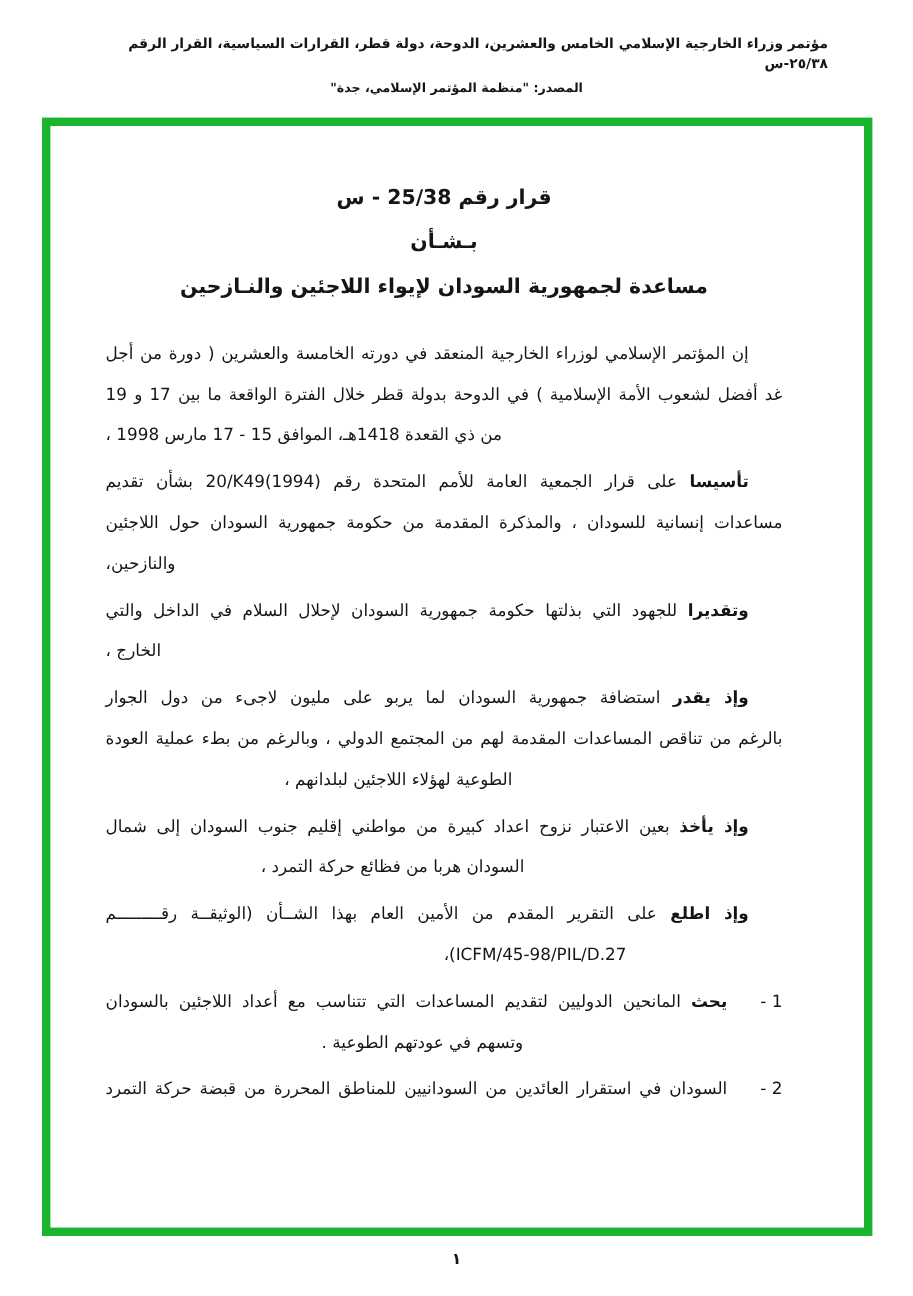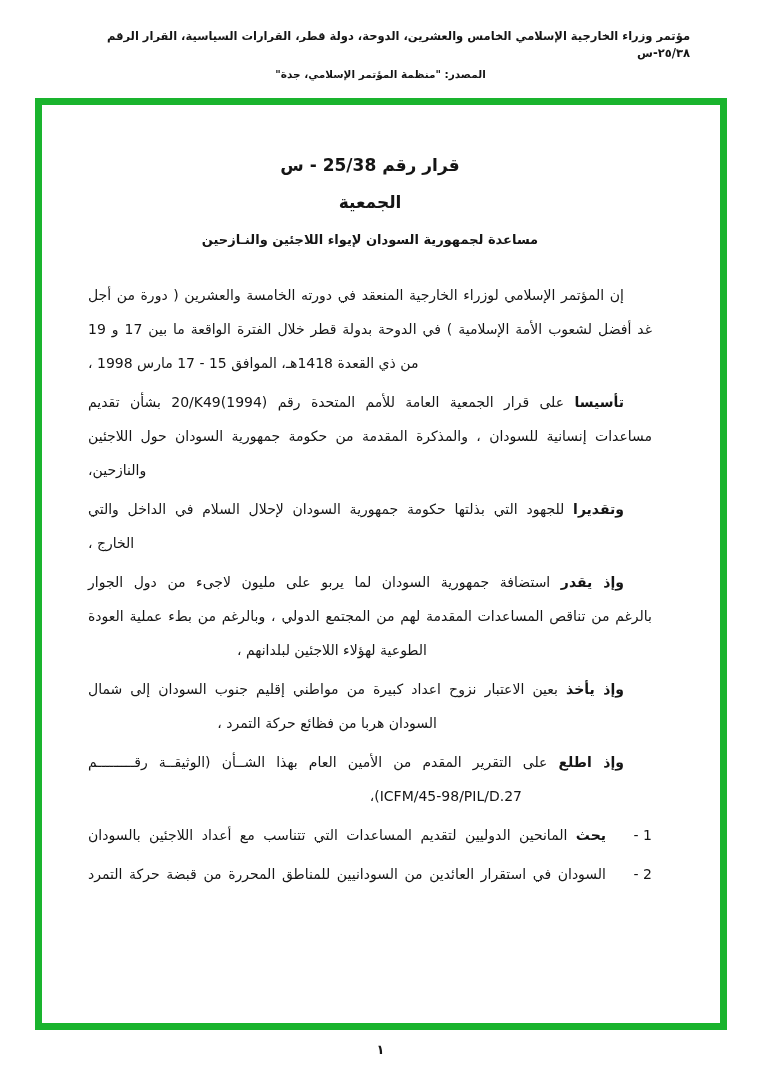--- a/index.html
+++ b/index.html
@@ -12,21 +12,21 @@
     direction:rtl;text-align:right;font-weight:bold;font-size:11.5px;line-height:17px;
   }
   .header .src{text-align:center;font-size:10.5px;margin-top:4px;}
   .frame{
     position:absolute;left:35px;top:98px;width:678px;height:918px;
     border:7px solid #7f1d1d;background:#ffffff;box-sizing:content-box;
     padding:0;
   }
   .frame-inner{padding:42px 68px 0 46px;}
   .title{direction:rtl;text-align:center;font-weight:bold;font-size:17px;line-height:37px;}
-  .title .t3{font-size:13px;}
+  .title .t3{font-size:17px;}
   .body-text{margin-top:20px;}
   .para{margin-bottom:5px;direction:rtl;}
   .line{font-size:14px;line-height:34px;direction:rtl;}
   .line-j{text-align:justify;text-align-last:justify;}
   .line-l{text-align:left;}
   .line-r{text-align:right;}
   .first{text-indent:28px;}
   .b{font-weight:bold;}
   .item{display:flex;margin-bottom:5px;direction:rtl;}
   .num{flex:none;width:46px;font-size:14px;line-height:34px;text-align:right;direction:rtl;}
@@ -41,21 +41,21 @@
 
 <div class="header">
   <div>مؤتمر وزراء الخارجية الإسلامي الخامس والعشرين، الدوحة، دولة قطر، القرارات السياسية، القرار الرقم ٢٥/٣٨-س</div>
   <div class="src">المصدر:  "منظمة المؤتمر الإسلامي، جدة"</div>
 </div>
 
 <div class="frame" style="border-color: rgb(26, 180, 46);">
   <div class="frame-inner">
     <div class="title">
       <div>قرار رقم 25/38 - س</div>
-      <div>الجمعية</div>
+      <div>بـشـأن</div>
       <div class="t3">مساعدة لجمهورية السودان لإيواء اللاجئين والنـازحين</div>
     </div>
     <div class="body-text">
         <div class="para">
           <div class="line line-j first"><span class="">إن المؤتمر الإسلامي لوزراء الخارجية المنعقد في دورته الخامسة والعشرين ( دورة من أجل</span></div>
           <div class="line line-j"><span class="">غد أفضل لشعوب الأمة الإسلامية ) في  الدوحة بدولة قطر خلال الفترة الواقعة ما بين 17 و 19</span></div>
           <div class="line line-l"><span class="">من ذي القعدة 1418هـ، الموافق 15 - 17 مارس 1998 ،</span></div>
         </div>
         <div class="para">
           <div class="line line-j first"><span class="b">تأسيسا</span><span class=""> على قرار الجمعية العامة للأمم المتحدة رقم ⁦20/K49(1994)⁩ بشأن تقديم</span></div>
@@ -78,20 +78,21 @@
         <div class="para">
           <div class="line line-j first"><span class="b">وإذ اطلع</span><span class=""> على التقرير المقدم من الأمين العام بهذا الشــأن (الوثيقــة رقـــــــــم</span></div>
           <div class="line line-r" style="margin-right: 130px;"><span class="">⁦ICFM/45-98/PIL/D.27⁩)،</span></div>
         </div>
       </div>
     <div>
         <div class="item">
           <div class="num">1 -</div>
           <div class="itxt">
             <div class="line line-j"><span class="b">يحث</span><span class=""> المانحين الدوليين لتقديم المساعدات التي تتناسب مع أعداد اللاجئين بالسودان</span></div>
+            <div class="line line-r" style="margin-right: 170px;"><span class="">وتسهم في عودتهم الطوعية .</span></div>
           </div>
         </div>
         <div class="item">
           <div class="num">2 -</div>
           <div class="itxt">
             <div class="line line-j"><span class="">السودان في استقرار العائدين من السودانيين للمناطق المحررة من قبضة حركة التمرد</span></div>
           </div>
         </div>
       </div>
   </div>

